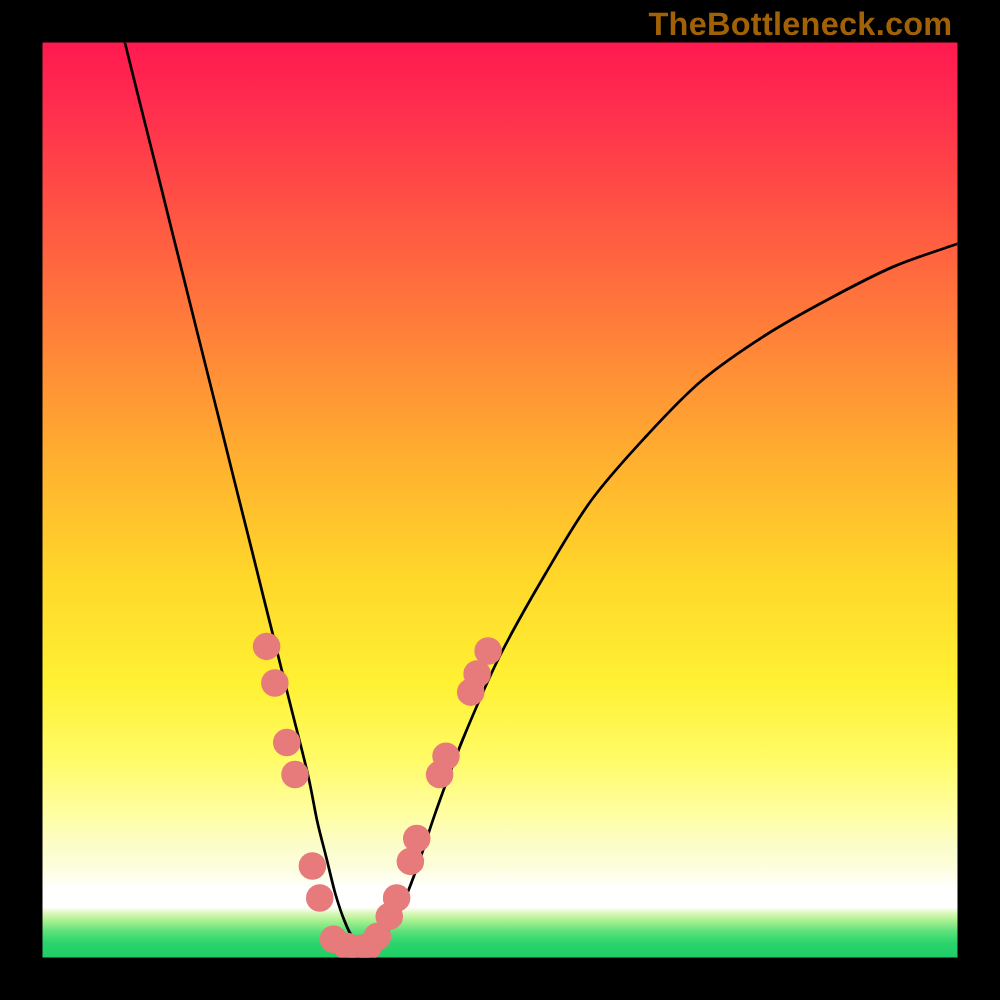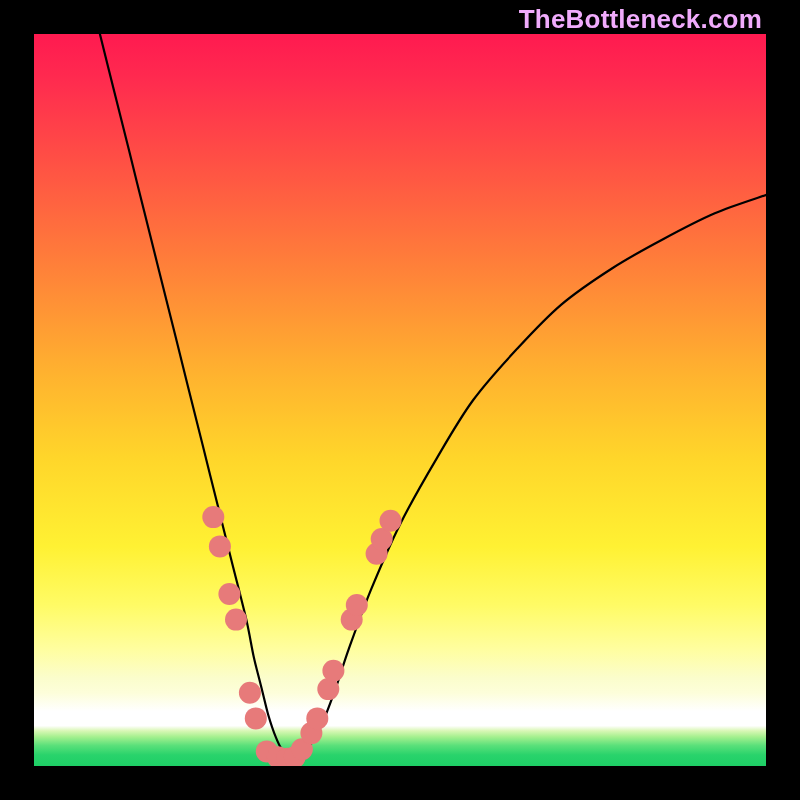--- a/index.html
+++ b/index.html
@@ -26,21 +26,21 @@
     height: 732px;
     
   }
   .watermark {
     position: absolute;
     top: 4px;
     right: 38px;
     font-family: Arial, Helvetica, sans-serif;
     font-size: 26px;
     font-weight: 600;
-    color: #f0abfc;
+    color: #a16207;
     letter-spacing: 0.2px;
   }
   svg.curve {
     position: absolute;
     left: 34px;
     top: 34px;
     width: 732px;
     height: 732px;
   }
 </style>

